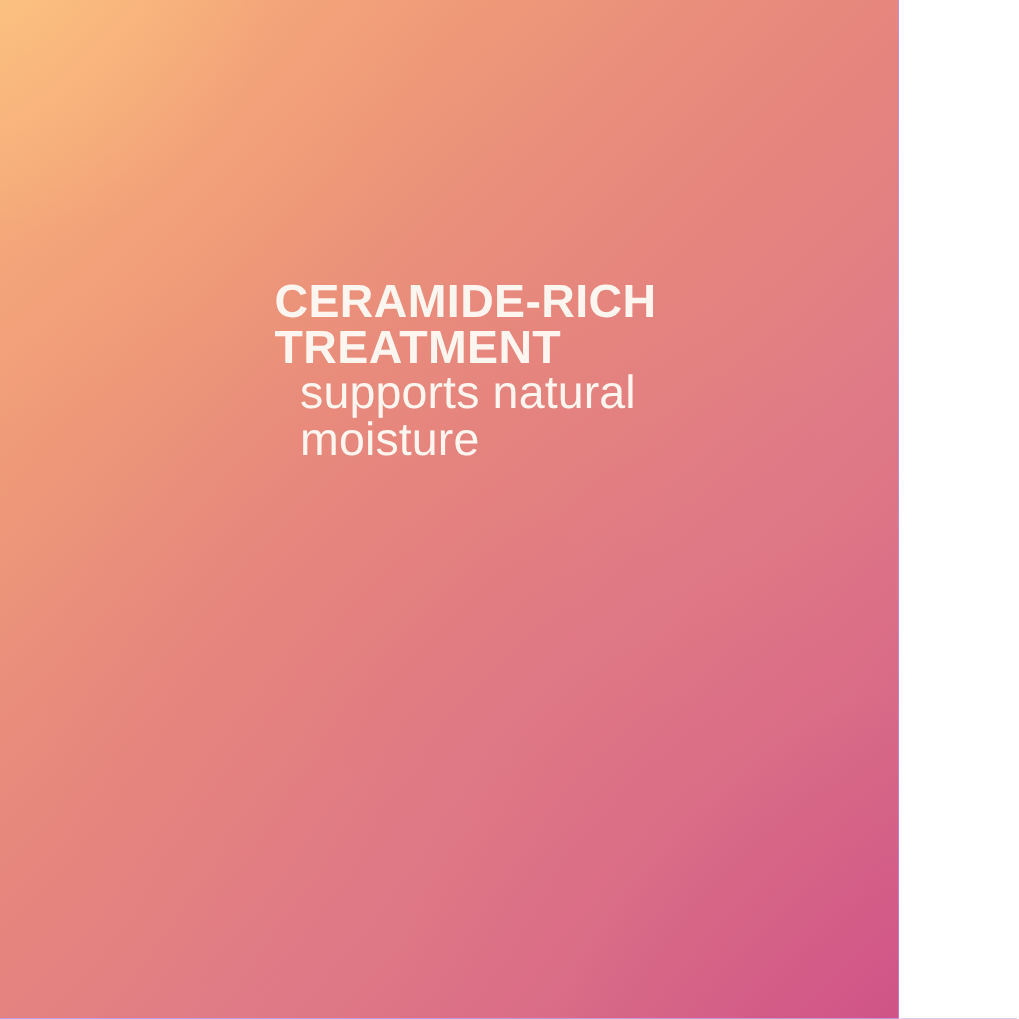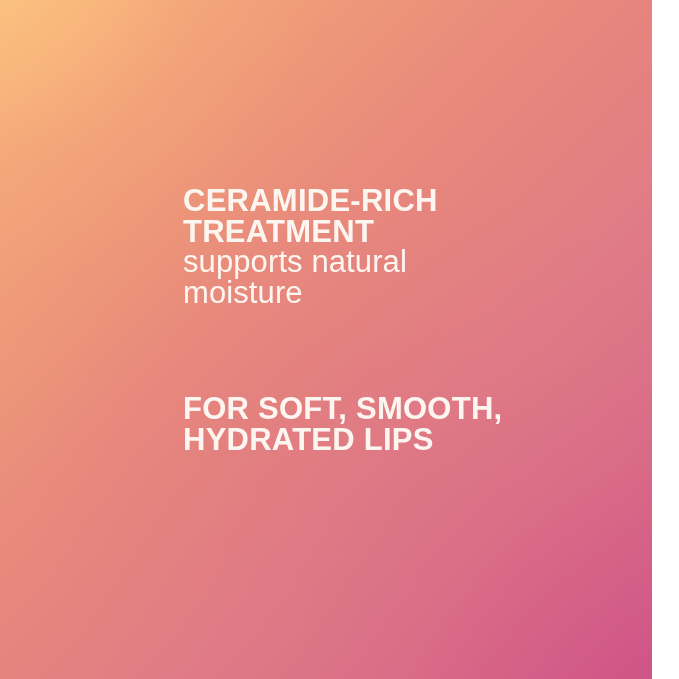--- a/index.html
+++ b/index.html
@@ -9,21 +9,21 @@
     background: #ffffff;
   }
 
   body {
     font-family: "Liberation Sans", sans-serif;
   }
 
   
   #product-graphic {
     position: relative;
-    width: 652px;
+    width: 599px;
     height: 679px;
     overflow: hidden;
     background: #6d28d9;
   }
 
   
   .gradient-base {
     position: absolute;
     inset: 0;
     background: linear-gradient(
@@ -97,20 +97,21 @@
   }
 
   .claim-headline {
     font-weight: 700;
     letter-spacing: 0.25px;
   }
 
   .claim-subline {
     font-weight: 300;
     letter-spacing: 0.1px;
+    margin-left: 17px;
   }
 
   .claim-group-spacer-lg {
     height: 44px;
   }
 
   .claim-group-spacer-md {
     height: 42px;
   }
 </style>
@@ -131,19 +132,15 @@
 TREATMENT</div>
       <div class="claim claim-subline">supports natural
 moisture</div>
     </div>
 
     <div class="claim-group-spacer-lg"></div>
 
 
     <div class="claim-group-spacer-md"></div>
 
-    <div>
-      <div class="claim claim-headline">FOR SOFT, SMOOTH,
-HYDRATED LIPS</div>
-    </div>
 
   </div>
 </div>
 
 </body></html>

